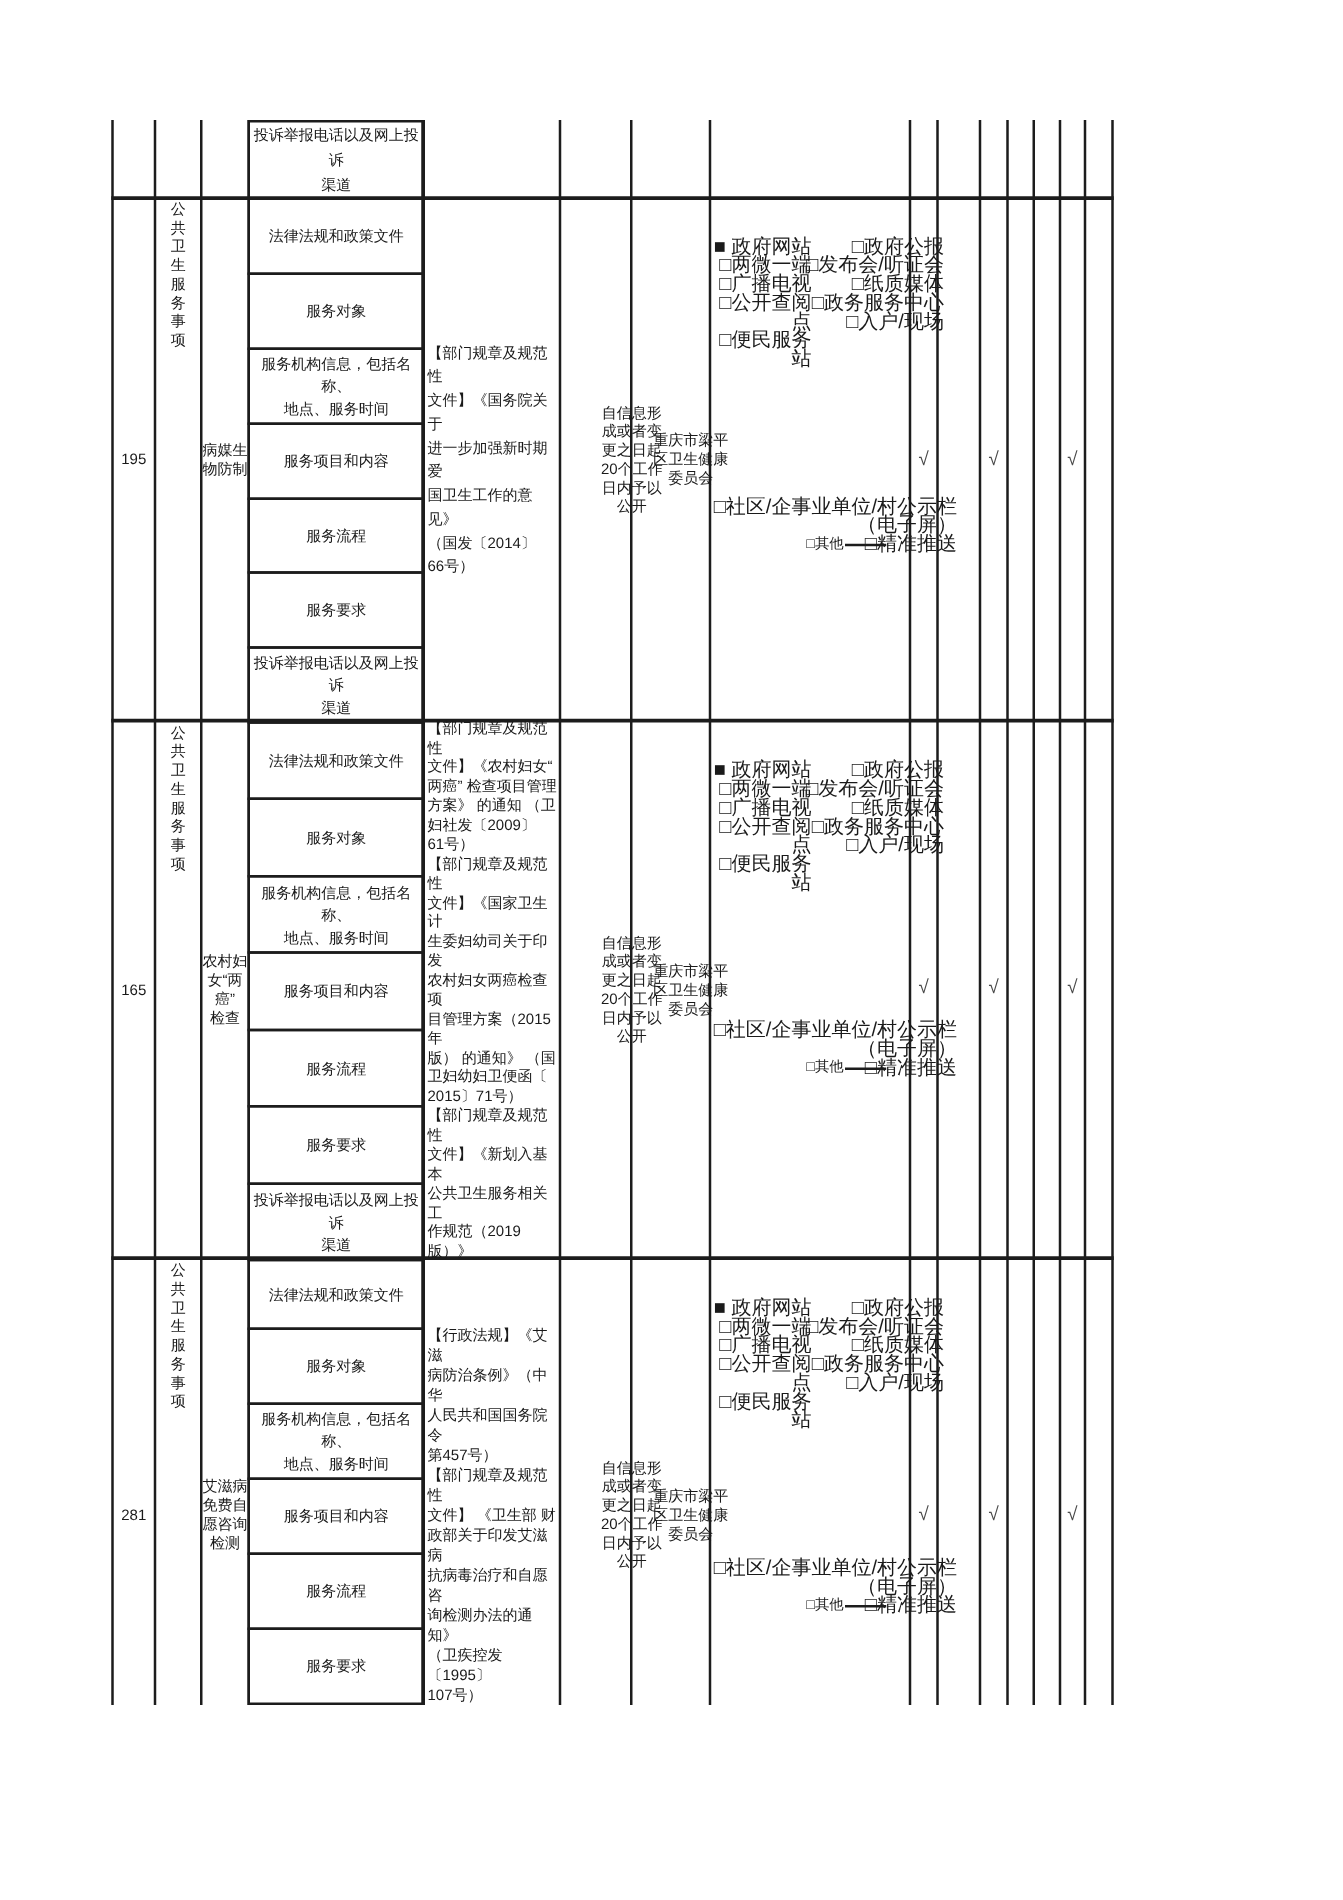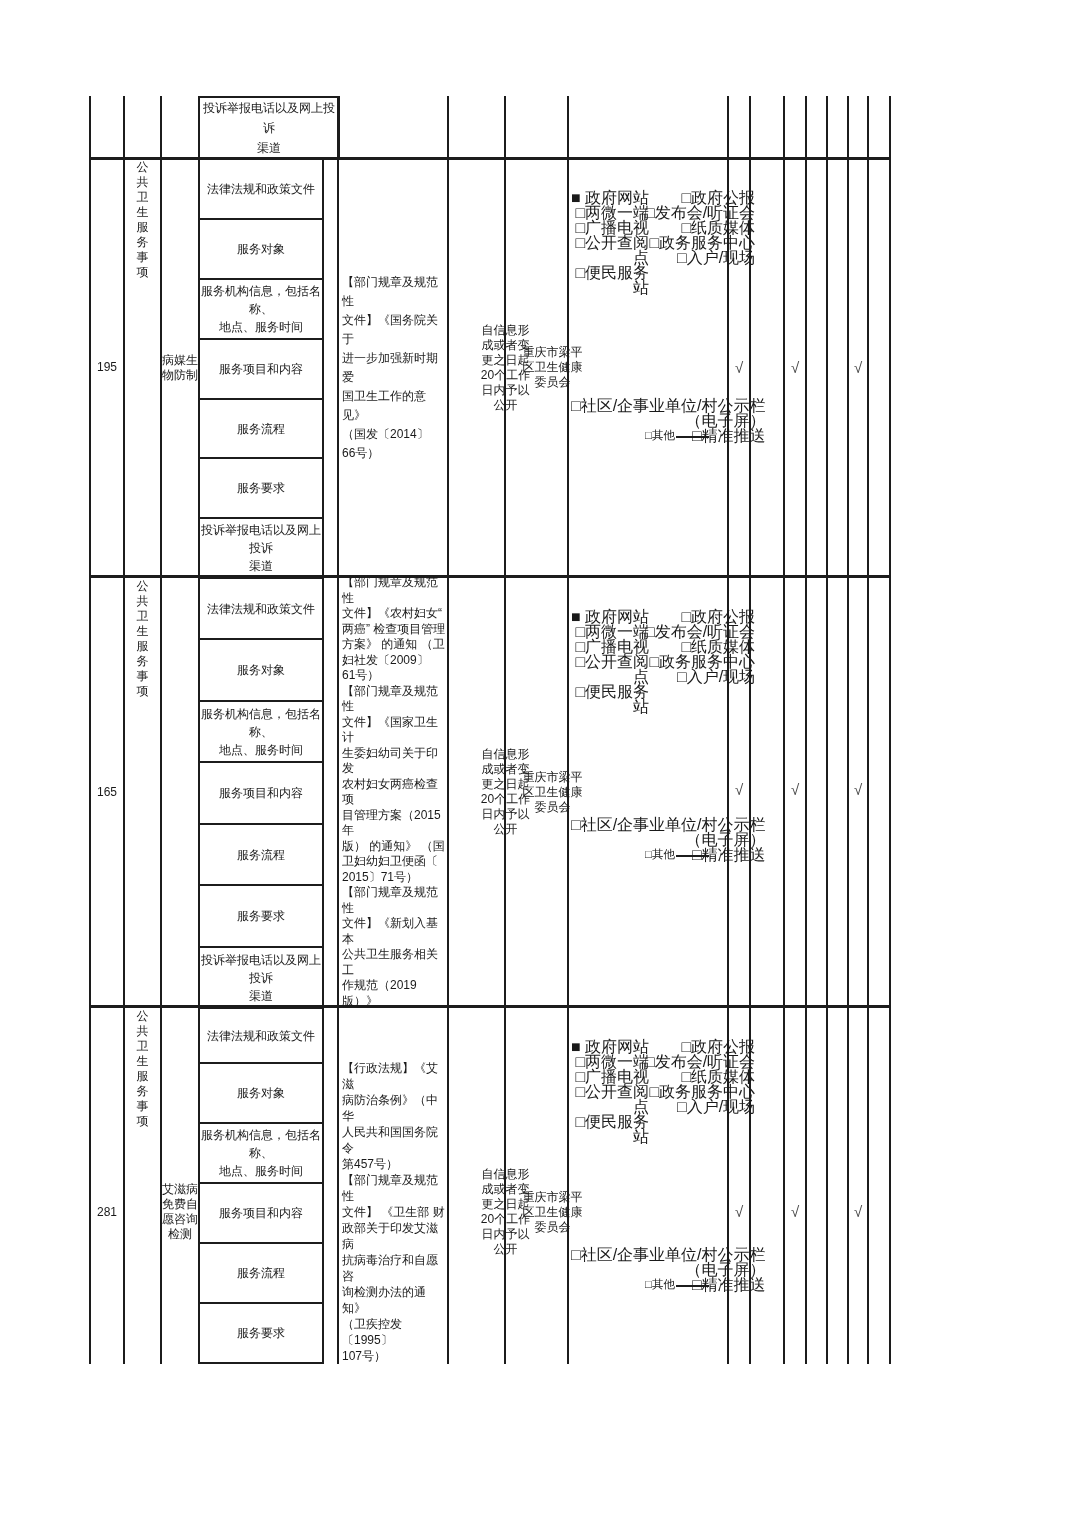--- a/index.html
+++ b/index.html
@@ -12,21 +12,21 @@
   .hline { position:absolute; left:89px; width:802px; height:3px; background:#1c1c1c; }
   .row { position:absolute; left:90px; width:800px; }
   .cell {
     position:absolute; display:flex; align-items:center; justify-content:center;
     text-align:center; font-size:12px; line-height:15px; white-space:pre-line;
   }
   .num  { left:0;    width:34px; height:100%; }
   .cat  { left:34px; width:37px; height:100%; align-items:flex-start; padding-top:2px; box-sizing:border-box; }
   .item { left:71px; width:38px; height:100%; }
   .subbox {
-    position:absolute; left:108px; width:126px; box-sizing:border-box;
+    position:absolute; left:108px; width:142px; box-sizing:border-box;
     border:2px solid #1c1c1c; display:flex; align-items:center; justify-content:center;
     text-align:center; font-size:12px; line-height:18px; white-space:pre-line;
   }
   .legal  { left:252px; width:106px; height:100%; justify-content:flex-start; text-align:left; }
   .lh19  { line-height:19px; }
   .lh155 { line-height:15.5px; }
   .lh16  { line-height:16px; }
   .timing { left:358px; width:57px;  height:100%;padding-left:29px; }
   .org    { left:431px; width:63px;  height:100%; }
   .chan {
@@ -137,20 +137,24 @@
   <div class="row" style="top:577px;height:430px">
     <div class="cell num">165</div>
     <div class="cell cat">公
 共
 卫
 生
 服
 务
 事
 项</div>
+    <div class="cell item">农村妇
+女“两
+癌”
+检查</div>
 
     <div class="subbox" style="top:0;height:63px">法律法规和政策文件</div>
     <div class="subbox" style="top:61px;height:64px">服务对象</div>
     <div class="subbox" style="top:123px;height:63px">服务机构信息，包括名称、
 地点、服务时间</div>
     <div class="subbox" style="top:184px;height:64px">服务项目和内容</div>
     <div class="subbox" style="top:246px;height:63px">服务流程</div>
     <div class="subbox" style="top:307px;height:64px">服务要求</div>
     <div class="subbox" style="top:369px;height:63px">投诉举报电话以及网上投诉
 渠道</div>

